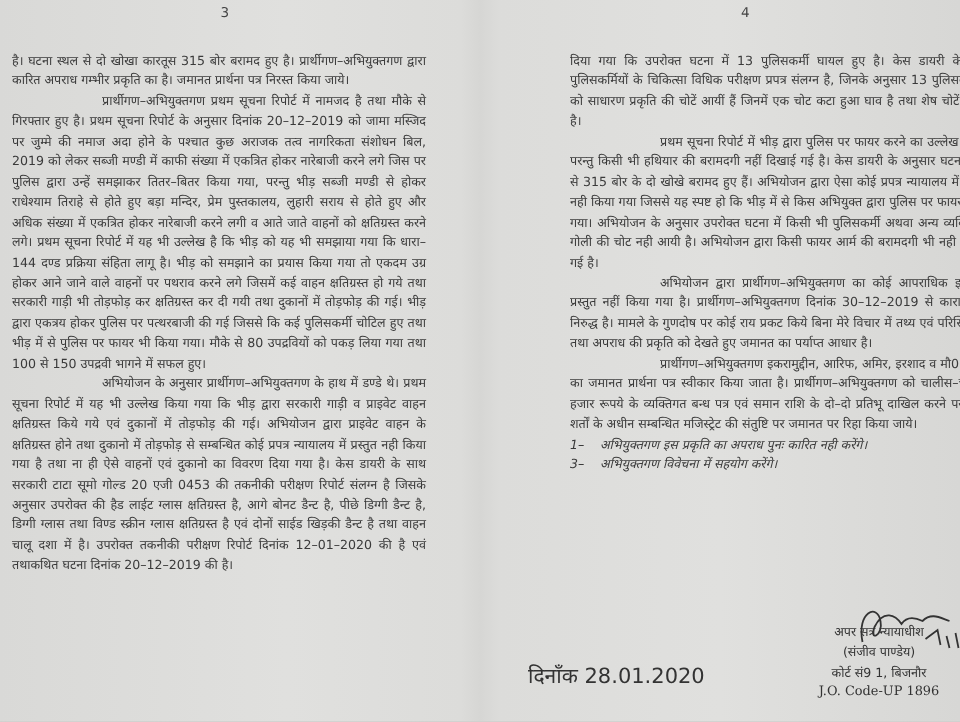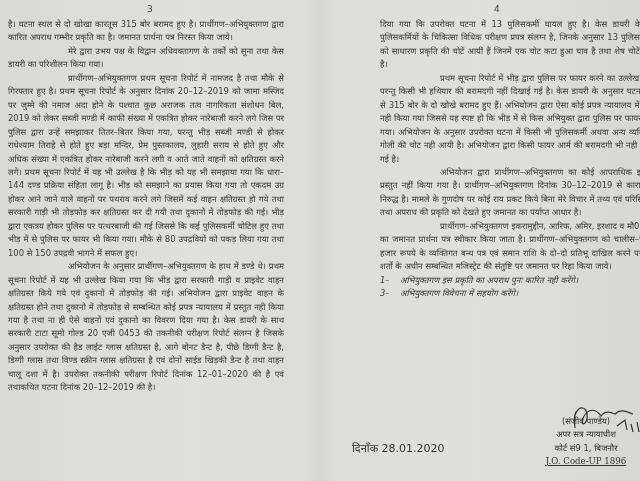--- a/index.html
+++ b/index.html
@@ -17,53 +17,52 @@
     position: absolute; top: 0; height: 481px;
   }
   .page.left { left: 0; width: 300px; }
   .page.right { left: 322px; width: 318px; }
   .page-num {
     position: absolute; top: 4px; font-size: 9px; color: #444;
   }
   .page.left .page-num { left: 147px; }
   .page.right .page-num { left: 172px; }
   .body-text {
-    position: absolute; top: 18px;
+    position: absolute; top: 34px;
     font-size: 8.4px; line-height: 13.45px;
     text-align: justify;
   }
   .page.left .body-text { left: 8px; width: 276px; }
   .page.right .body-text { left: 34px; width: 280px; margin-left: 24px; }
   .body-text p { margin: 0; }
   .indent { text-indent: 60px; }
   .cond { margin: 0; font-style: italic; }
   .cond .n { display: inline-block; width: 20px; }
   .footer {
-    position: absolute; font-size: 11px; color: #333;
+    position: absolute; font-size: 14px; color: #333;
   }
   .date { left: 30px; top: 440px; }
   .sig-block {
     position: absolute; left: 210px; top: 415px; width: 108px;
     text-align: center; font-size: 8.4px; line-height: 13.4px; color: #333;
   }
-  .sig-block .code { font-family: "DejaVu Serif", serif; font-size: 8.6px; text-decoration: underline; }
+  .sig-block .code { font-family: "DejaVu Serif", serif; font-size: 8.6px; }
   .signature {
     position: absolute; left: 245px; top: 398px; width: 80px; height: 40px;
   }
 </style>
 </head>
 <body>
 
 <div class="spread">
 
   <div class="page left">
     <div class="page-num">3</div>
     <div class="body-text">
       <p>है। घटना स्थल से दो खोखा कारतूस 315 बोर बरामद हुए है। प्रार्थीगण–अभियुक्तगण द्वारा कारित अपराध गम्भीर प्रकृति का है। जमानत प्रार्थना पत्र निरस्त किया जाये।</p>
-      <p class="indent">मेरे द्वारा उभय पक्ष के विद्वान अधिवक्तागण के तर्कों को सुना तथा केस डायरी का परिशीलन किया गया।</p>
       <p class="indent">प्रार्थीगण–अभियुक्तगण प्रथम सूचना रिपोर्ट में नामजद है तथा मौके से गिरफ्तार हुए है। प्रथम सूचना रिपोर्ट के अनुसार दिनांक 20–12–2019 को जामा मस्जिद पर जुम्मे की नमाज अदा होने के पश्चात कुछ अराजक तत्व नागरिकता संशोधन बिल, 2019 को लेकर सब्जी मण्डी में काफी संख्या में एकत्रित होकर नारेबाजी करने लगे जिस पर पुलिस द्वारा उन्हें समझाकर तितर–बितर किया गया, परन्तु भीड़ सब्जी मण्डी से होकर राधेश्याम तिराहे से होते हुए बड़ा मन्दिर, प्रेम पुस्तकालय, लुहारी सराय से होते हुए और अधिक संख्या में एकत्रित होकर नारेबाजी करने लगी व आते जाते वाहनों को क्षतिग्रस्त करने लगे। प्रथम सूचना रिपोर्ट में यह भी उल्लेख है कि भीड़ को यह भी समझाया गया कि धारा–144 दण्ड प्रक्रिया संहिता लागू है। भीड़ को समझाने का प्रयास किया गया तो एकदम उग्र होकर आने जाने वाले वाहनों पर पथराव करने लगे जिसमें कई वाहन क्षतिग्रस्त हो गये तथा सरकारी गाड़ी भी तोड़फोड़ कर क्षतिग्रस्त कर दी गयी तथा दुकानों में तोड़फोड़ की गई। भीड़ द्वारा एकत्रय होकर पुलिस पर पत्थरबाजी की गई जिससे कि कई पुलिसकर्मी चोटिल हुए तथा भीड़ में से पुलिस पर फायर भी किया गया। मौके से 80 उपद्रवियों को पकड़ लिया गया तथा 100 से 150 उपद्रवी भागने में सफल हुए।</p>
       <p class="indent">अभियोजन के अनुसार प्रार्थीगण–अभियुक्तगण के हाथ में डण्डे थे। प्रथम सूचना रिपोर्ट में यह भी उल्लेख किया गया कि भीड़ द्वारा सरकारी गाड़ी व प्राइवेट वाहन क्षतिग्रस्त किये गये एवं दुकानों में तोड़फोड़ की गई। अभियोजन द्वारा प्राइवेट वाहन के क्षतिग्रस्त होने तथा दुकानो में तोड़फोड़ से सम्बन्धित कोई प्रपत्र न्यायालय में प्रस्तुत नही किया गया है तथा ना ही ऐसे वाहनों एवं दुकानो का विवरण दिया गया है। केस डायरी के साथ सरकारी टाटा सूमो गोल्ड 20 एजी 0453 की तकनीकी परीक्षण रिपोर्ट संलग्न है जिसके अनुसार उपरोक्त की हैड लाईट ग्लास क्षतिग्रस्त है, आगे बोनट डैन्ट है, पीछे डिग्गी डैन्ट है, डिग्गी ग्लास तथा विण्ड स्क्रीन ग्लास क्षतिग्रस्त है एवं दोनों साईड खिड़की डैन्ट है तथा वाहन चालू दशा में है। उपरोक्त तकनीकी परीक्षण रिपोर्ट दिनांक 12–01–2020 की है एवं तथाकथित घटना दिनांक 20–12–2019 की है।</p>
     </div>
   </div>
 
   <div class="page right">
     <div class="page-num">4</div>
     <div class="body-text">
       <p>दिया गया कि उपरोक्त घटना में 13 पुलिसकर्मी घायल हुए है। केस डायरी के साथ पुलिसकर्मियों के चिकित्सा विधिक परीक्षण प्रपत्र संलग्न है, जिनके अनुसार 13 पुलिसकर्मियों को साधारण प्रकृति की चोटें आयीं हैं जिनमें एक चोट कटा हुआ घाव है तथा शेष चोटें नीलगू है।</p>
       <p class="indent">प्रथम सूचना रिपोर्ट में भीड़ द्वारा पुलिस पर फायर करने का उल्लेख भी है, परन्तु किसी भी हथियार की बरामदगी नहीं दिखाई गई है। केस डायरी के अनुसार घटना स्थल से 315 बोर के दो खोखे बरामद हुए हैं। अभियोजन द्वारा ऐसा कोई प्रपत्र न्यायालय में प्रस्तुत नही किया गया जिससे यह स्पष्ट हो कि भीड़ में से किस अभियुक्त द्वारा पुलिस पर फायर किया गया। अभियोजन के अनुसार उपरोक्त घटना में किसी भी पुलिसकर्मी अथवा अन्य व्यक्ति को गोली की चोट नही आयी है। अभियोजन द्वारा किसी फायर आर्म की बरामदगी भी नही दिखाई गई है।</p>
@@ -73,20 +72,20 @@
       <p class="cond"><span class="n">3–</span><span>अभियुक्तगण विवेचना में सहयोग करेंगे।</span></p>
     </div>
 
     <div class="footer date">दिनाँक 28.01.2020</div>
 
     <svg class="signature" viewBox="0 0 80 40">
       <path d="M8 30 C 4 10, 18 4, 20 16 C 22 26, 12 30, 16 20 C 22 8, 30 12, 34 18 C 38 12, 44 14, 48 16 C 54 10, 60 14, 66 16 M50 28 L58 22 L60 32 M64 26 L66 34 M70 24 L72 34" stroke="#333" stroke-width="1.2" fill="none"></path>
     </svg>
 
     <div class="sig-block">
+      <div>अपर सत्र न्यायाधीश</div>
       <div>(संजीव पाण्डेय)</div>
-      <div>अपर सत्र न्यायाधीश</div>
       <div>कोर्ट सं9 1, बिजनौर</div>
       <div class="code">J.O. Code-UP 1896</div>
     </div>
   </div>
 
 </div>
 
 </body></html>

